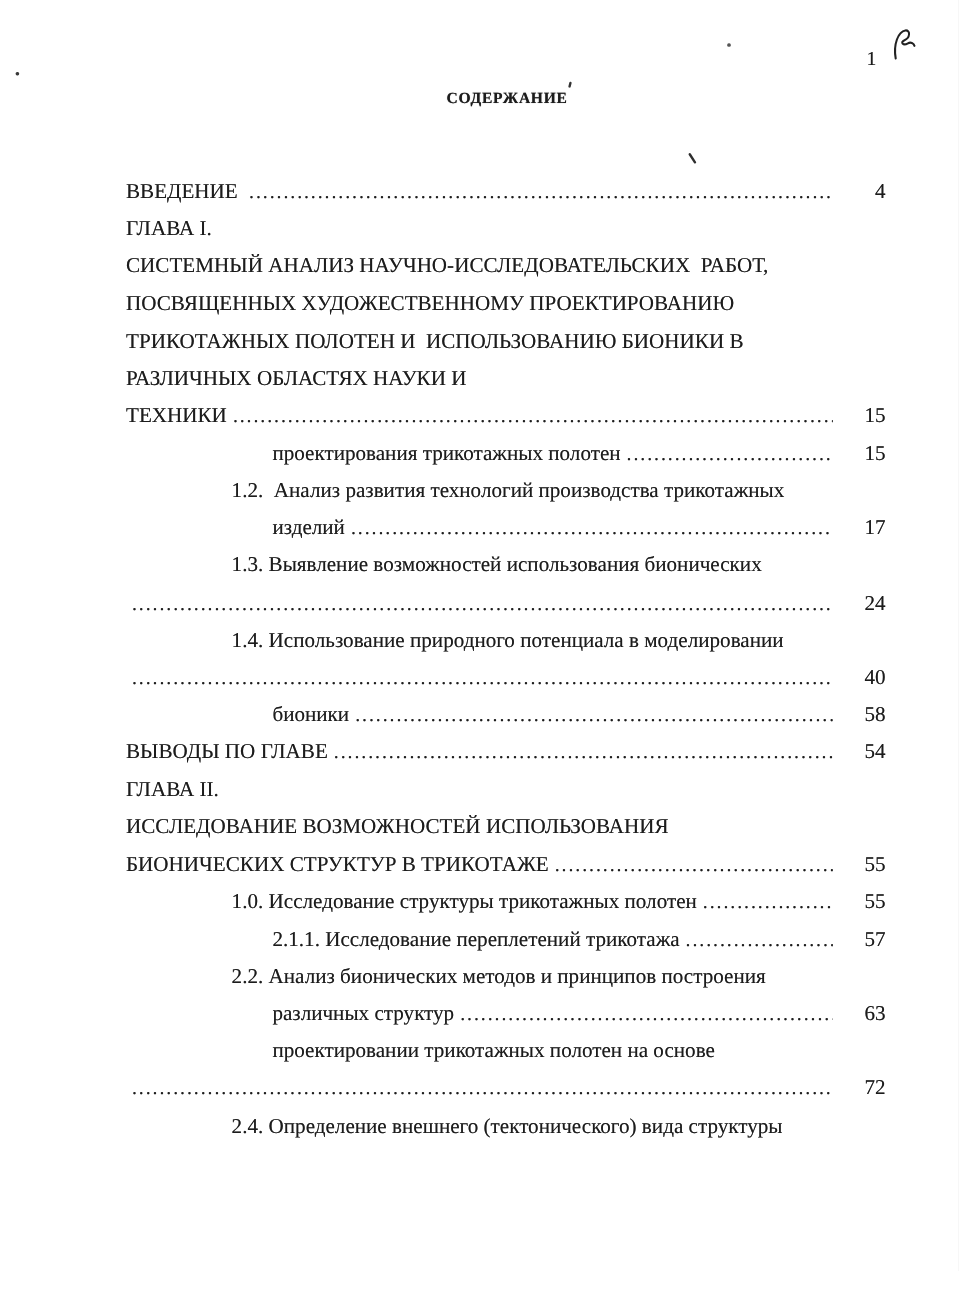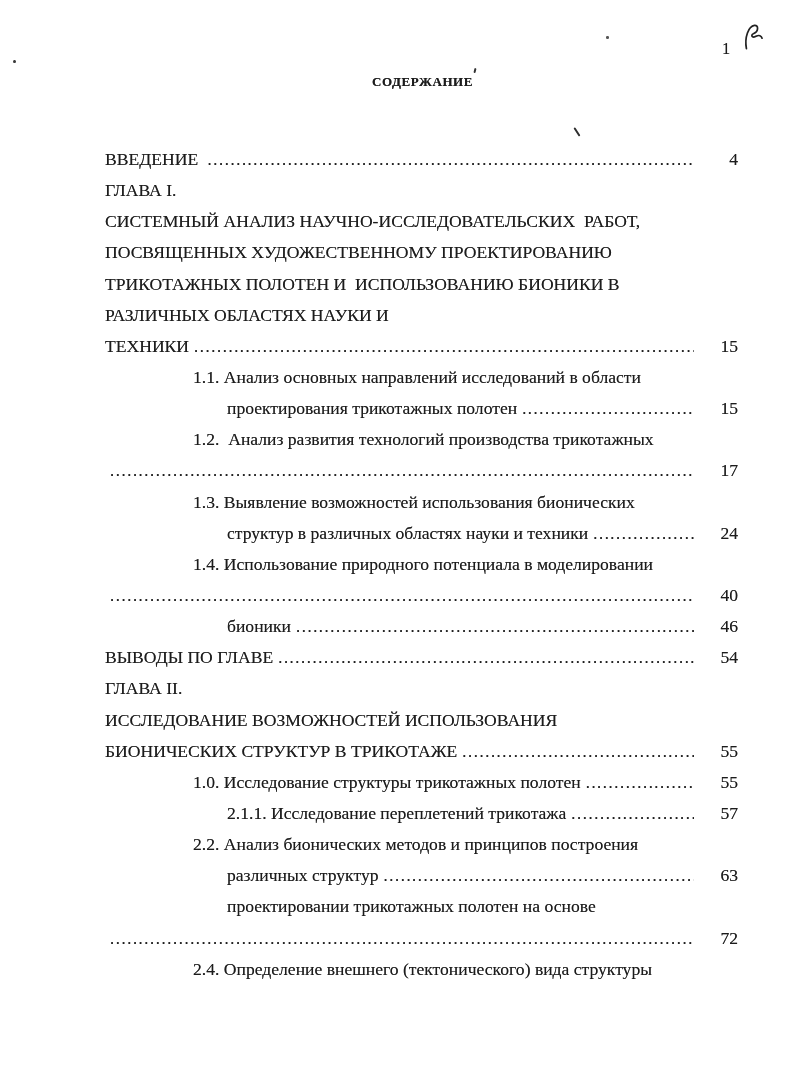--- a/index.html
+++ b/index.html
@@ -93,62 +93,57 @@
       <div class="row i0">
         <span class="t">РАЗЛИЧНЫХ ОБЛАСТЯХ НАУКИ И</span>
         <span class="leader"></span>
         <span class="pg"></span>
       </div>
       <div class="row i0">
         <span class="t">ТЕХНИКИ</span>
         <span class="leader">..................................................................................................................................</span>
         <span class="pg">15</span>
       </div>
-      <div class="row i1">
-        <span class="t">1.1. Анализ основных направлений исследований в области</span>
-        <span class="leader"></span>
-        <span class="pg"></span>
-      </div>
       <div class="row i2">
         <span class="t">проектирования трикотажных полотен</span>
         <span class="leader">..................................................................................................................................</span>
         <span class="pg">15</span>
       </div>
       <div class="row i1">
         <span class="t">1.2.  Анализ развития технологий производства трикотажных</span>
         <span class="leader"></span>
         <span class="pg"></span>
       </div>
       <div class="row i2">
+        <span class="t">изделий</span>
         <span class="leader">..................................................................................................................................</span>
         <span class="pg">17</span>
       </div>
       <div class="row i1">
         <span class="t">1.3. Выявление возможностей использования бионических</span>
         <span class="leader"></span>
         <span class="pg"></span>
       </div>
       <div class="row i2">
-        <span class="t">структур в различных областях науки и техники</span>
         <span class="leader">..................................................................................................................................</span>
         <span class="pg">24</span>
       </div>
       <div class="row i1">
         <span class="t">1.4. Использование природного потенциала в моделировании</span>
         <span class="leader"></span>
         <span class="pg"></span>
       </div>
       <div class="row i2">
         <span class="leader">..................................................................................................................................</span>
         <span class="pg">40</span>
       </div>
       <div class="row i2">
         <span class="t">бионики</span>
         <span class="leader">..................................................................................................................................</span>
-        <span class="pg">46</span>
+        <span class="pg">58</span>
       </div>
       <div class="row i0">
         <span class="t">ВЫВОДЫ ПО ГЛАВЕ</span>
         <span class="leader">..................................................................................................................................</span>
         <span class="pg">54</span>
       </div>
       <div class="row i0">
         <span class="t">ГЛАВА II.</span>
         <span class="leader"></span>
         <span class="pg"></span>

